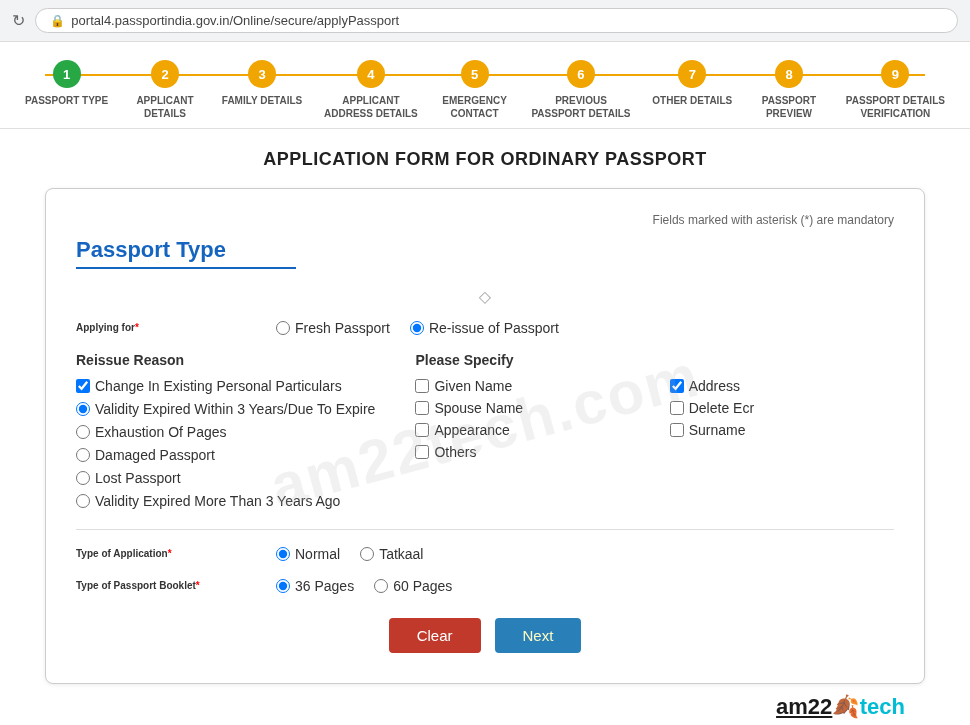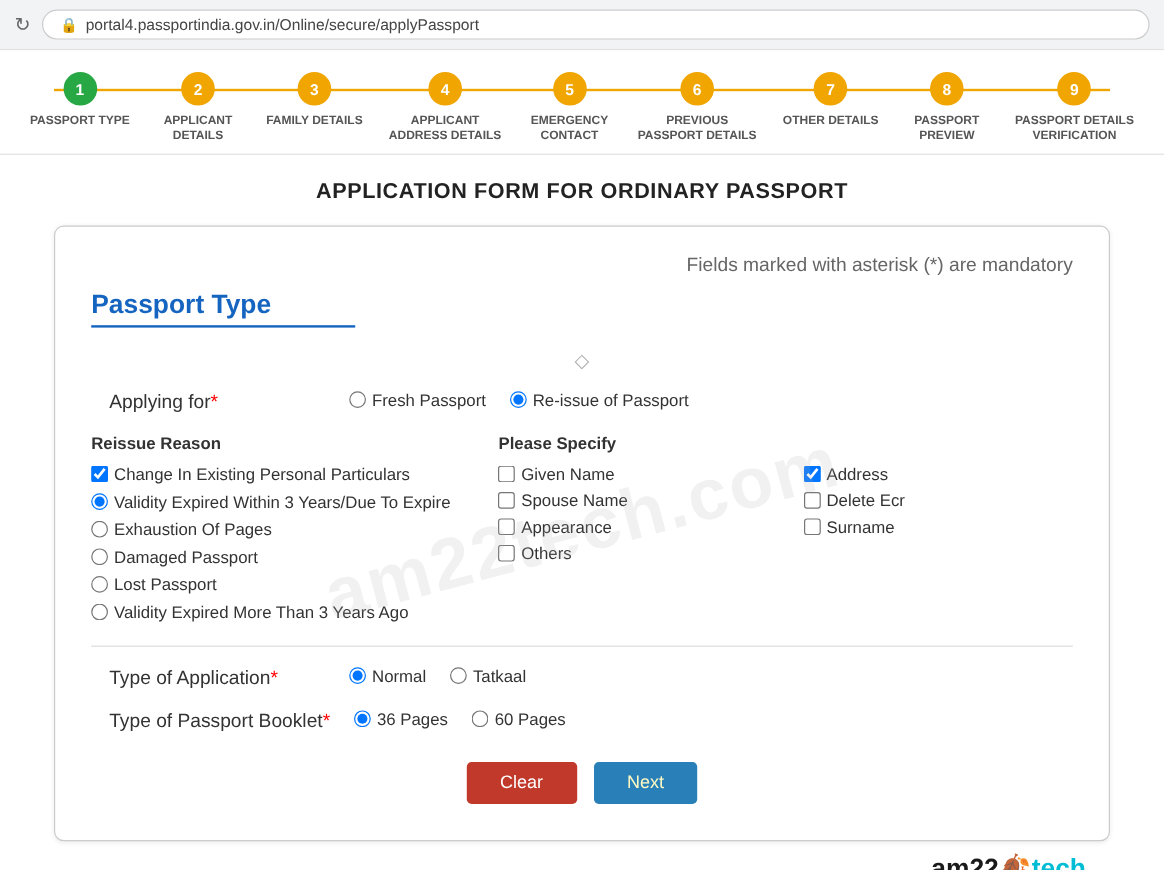--- a/index.html
+++ b/index.html
@@ -106,21 +106,21 @@
     .form-card {
       background: white;
       border: 1px solid #ccc;
       border-radius: 8px;
       padding: 24px 30px 30px;
       box-shadow: 0 1px 4px rgba(0,0,0,0.08);
     }
 
     .mandatory-note {
       text-align: right;
-      font-size: 16px;
+      font-size: 12px;
       color: #666;
       margin-bottom: 10px;
     }
 
     .section-title {
       color: #1565c0;
       font-size: 22px;
       font-weight: 600;
       margin-bottom: 4px;
     }
@@ -133,24 +133,23 @@
 
     
     .form-row {
       display: flex;
       align-items: flex-start;
       margin-bottom: 16px;
       gap: 20px;
     }
     .form-label {
       min-width: 180px;
-      font-weight: 400;
+      font-weight: 700;
       padding-top: 2px;
-      font-size: 16px;
-      margin-left: 15px;
+      font-size: 10px;
     }
     .form-label .required { color: red; }
     .form-controls { flex: 1; }
 
     
     .radio-group, .checkbox-group {
       display: flex;
       flex-wrap: wrap;
       gap: 8px 20px;
       align-items: center;

